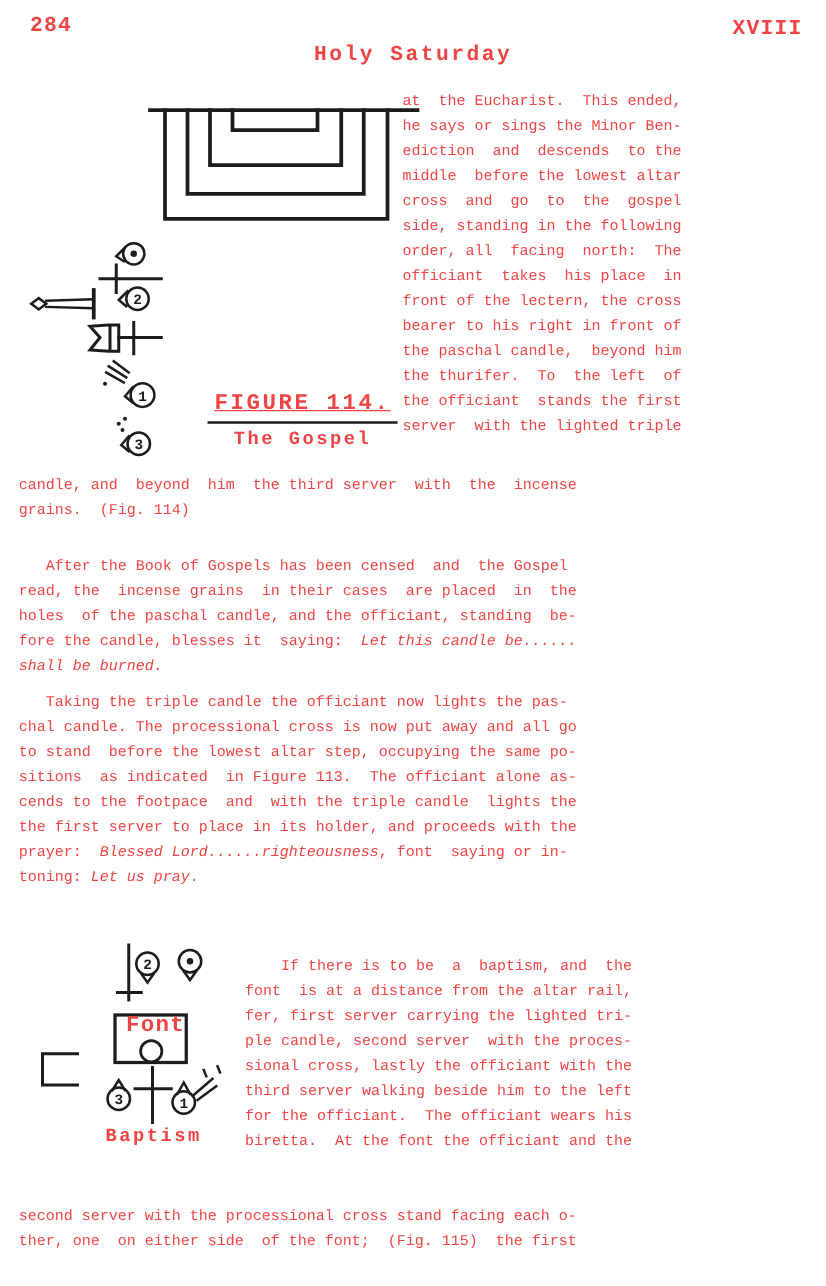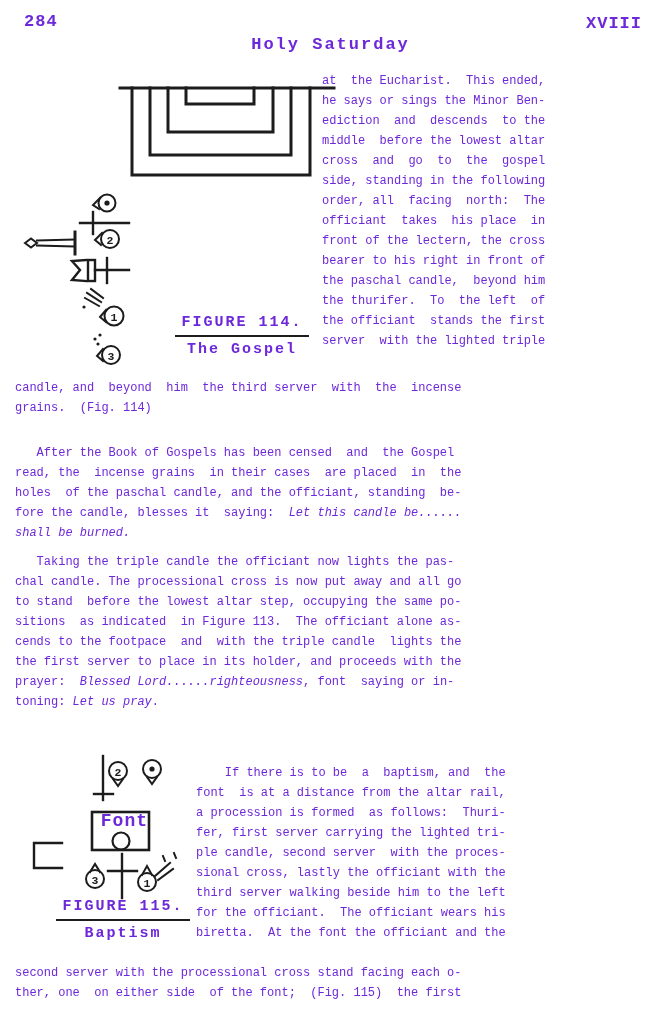--- a/index.html
+++ b/index.html
@@ -1,30 +1,30 @@
 <!DOCTYPE html>
 <html><head>
 <meta charset="utf-8">
 <style>
   html,body { margin:0; padding:0; background:#e8e8e8; }
   .page {
     position:relative; width:661px; height:1029px; margin:0 auto;
     background:#ffffff; overflow:hidden;
     font-family:"Liberation Mono","DejaVu Sans Mono",monospace;
-    color:#6d28d9;
+    color:#ef4444;
   }
   .ln { white-space:pre; font-size:12px; line-height:20px; height:20px; }
   .it { font-style:italic; }
   .abs { position:absolute; }
   .hdr { font-size:17px; font-weight:bold; letter-spacing:1px; }
   .title { width:661px; text-align:center; letter-spacing:2px; }
   .figcap-wrap { text-align:center; font-weight:bold; }
   .figcap-title {
-    display:inline-block; font-size:15px; letter-spacing:2px;
-    border-bottom:2.5px solid #1c1c1c; padding:0 6px 4px;
+    display:inline-block; font-size:18px; letter-spacing:2px;
+    border-bottom:2.5px solid #1c1c1c; padding:0 6px 4px;text-decoration:underline;
   }
   .figcap-sub { font-size:15px; letter-spacing:2px; margin-top:4px; }
   .font-label { font-size:18px; font-weight:bold; letter-spacing:1px; text-align:right;font-family:Liberation Mono, monospace; }
   svg { display:block; }
   svg line, svg path, svg polyline, svg circle.o, svg rect.o, svg polygon.o {
     stroke:#1c1c1c; fill:none; stroke-linecap:square;
   }
   svg .f { fill:#1c1c1c; stroke:none; }
   svg text { font-family:"Liberation Mono","DejaVu Sans Mono",monospace;
     font-size:11.5px; font-weight:bold; fill:#1c1c1c; text-anchor:middle; }
@@ -194,28 +194,26 @@
       <line x1="158" y1="132" x2="173" y2="121"></line>
       <line x1="163" y1="108" x2="165" y2="113"></line>
       <line x1="174" y1="105" x2="176" y2="110"></line>
       <text x="147" y="138.5">1</text>
     </g>
   </svg>
 
   <div class="abs font-label" style="left:94px; top:811px; width:54px;">Font</div>
 
   <div class="abs figcap-wrap" style="left:48px; top:897px; width:150px;">
-    <span class="figcap-title">FIGURE 115.</span>
     <div class="figcap-sub">Baptism</div>
   </div>
 
   <div class="abs" style="left:196px; top:763px;">
     <div class="ln">    If there is to be  a  baptism, and  the</div>
     <div class="ln">font  is at a distance from the altar rail,</div>
-    <div class="ln">a procession is formed  as follows:  Thuri-</div>
     <div class="ln">fer, first server carrying the lighted tri-</div>
     <div class="ln">ple candle, second server  with the proces-</div>
     <div class="ln">sional cross, lastly the officiant with the</div>
     <div class="ln">third server walking beside him to the left</div>
     <div class="ln">for the officiant.  The officiant wears his</div>
     <div class="ln">biretta.  At the font the officiant and the</div>
   </div>
 
   <div class="abs" style="left:15px; top:963px;">
     <div class="ln">second server with the processional cross stand facing each o-</div>

